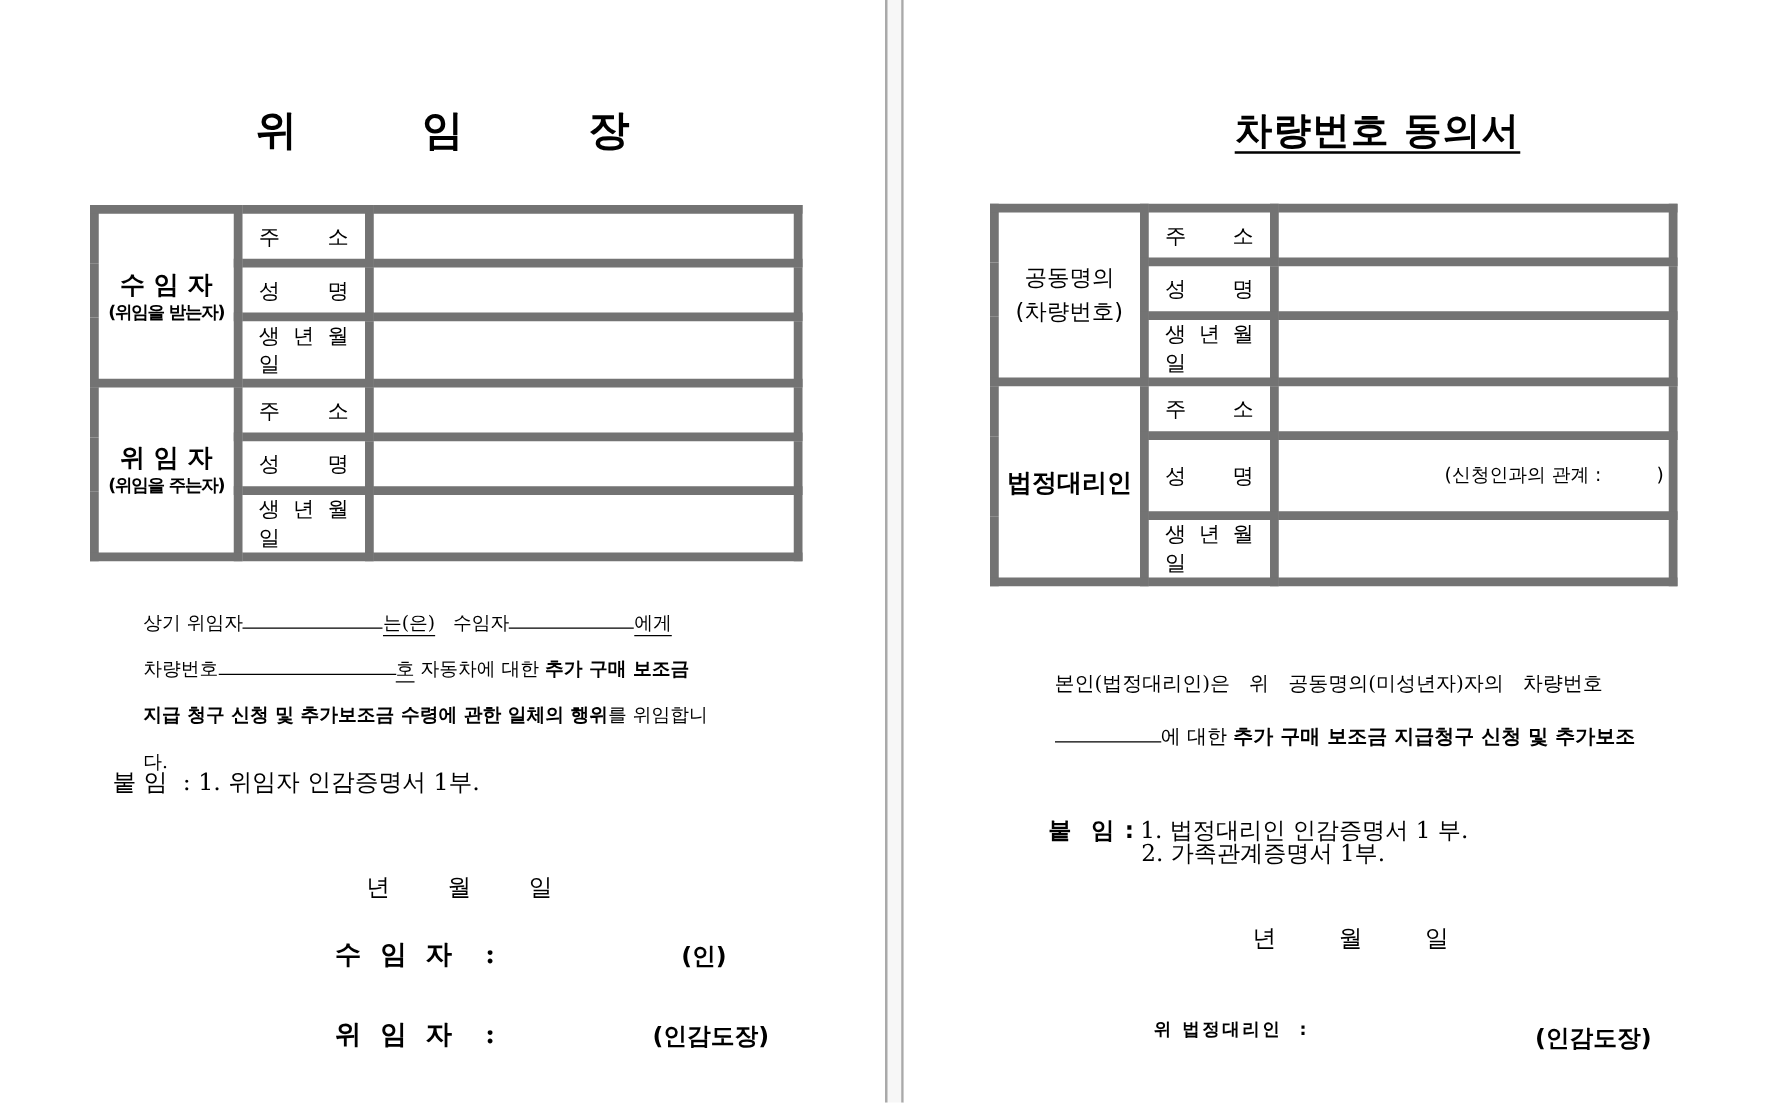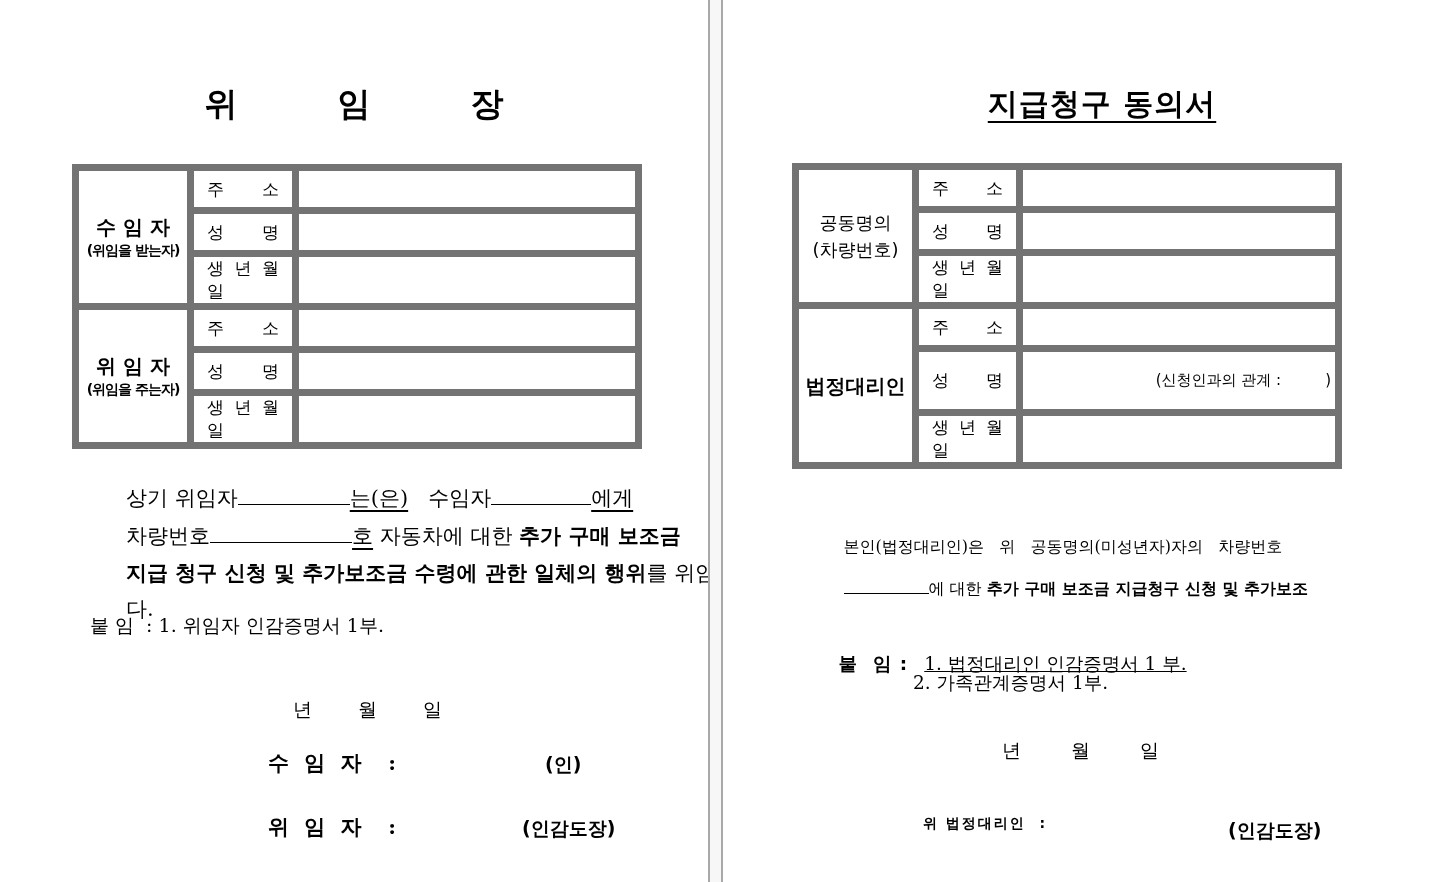--- a/index.html
+++ b/index.html
@@ -48,38 +48,38 @@
   .field-cell{
     padding:0 13px;font-size:17px;
     text-align:justify;text-align-last:justify;
   }
   .value-cell{background:#fff;}
   .note-cell{text-align:right;padding-right:4px;font-size:15px;white-space:pre;margin-left:12px;}
   .note-gap{display:inline-block;width:44px;}
 
   
   .body-block{position:absolute;}
-  #left-body{left:86px;top:443px;font-size:21px;}
+  #left-body{left:86px;top:443px;font-size:15px;}
   #right-body{left:90px;top:484px;font-size:16px;}
   .b-line{white-space:pre;}
   #left-body .b-line{height:37px;line-height:37px;}
   #right-body .b-line{height:42px;line-height:42px;}
   .bold{font-weight:bold;}
   .ul{text-decoration:underline;text-underline-offset:5px;}
   .blank{
     display:inline-block;border-bottom:1px solid #000;
     height:20px;vertical-align:baseline;
   }
   .w112{width:112px;}.w100{width:100px;}.w142{width:142px;}.w85{width:85px;}
 
   
   #left-attach{position:absolute;left:90px;top:613px;font-size:19px;white-space:pre;}
   #right-attach-1{position:absolute;left:92px;top:630px;font-size:18.5px;white-space:pre;}
   #right-attach-1 .att-label{font-weight:bold;letter-spacing:1px;}
-  #right-attach-1 .att-item{margin-left:16px;text-decoration:underline;}
+  #right-attach-1 .att-item{margin-left:4px;}
   #right-attach-2{position:absolute;left:190px;top:670px;font-size:18.5px;white-space:pre;}
 
   
   .date-row{position:absolute;display:flex;font-size:19px;}
   #left-date{left:293px;top:697px;gap:46px;}
   #right-date{left:279px;top:738px;gap:50px;}
 
   
   .sig-label{position:absolute;font-weight:bold;white-space:pre;}
   .sig-seal{position:absolute;font-weight:bold;white-space:pre;}
@@ -169,21 +169,21 @@
   <span class="sig-label serif" id="l-sig1-label">수 임 자  :</span>
   <span class="sig-seal sans" id="l-sig1-seal">(인)</span>
   <span class="sig-label serif" id="l-sig2-label">위 임 자  :</span>
   <span class="sig-seal sans" id="l-sig2-seal">(인감도장)</span>
 </div>
 
 <div class="page-divider"></div>
 
 <div class="page" id="right-page">
 
-  <div class="r-title sans">지급청구 동의서</div>
+  <div class="r-title sans">차량번호 동의서</div>
 
   <table class="party-table sans" id="right-table">
     <colgroup>
         <col style="width:120px">
         <col style="width:104px">
         <col style="width:319px">
       </colgroup>
     <tbody>
       <tr>
         <td class="label-cell" rowspan="3">

